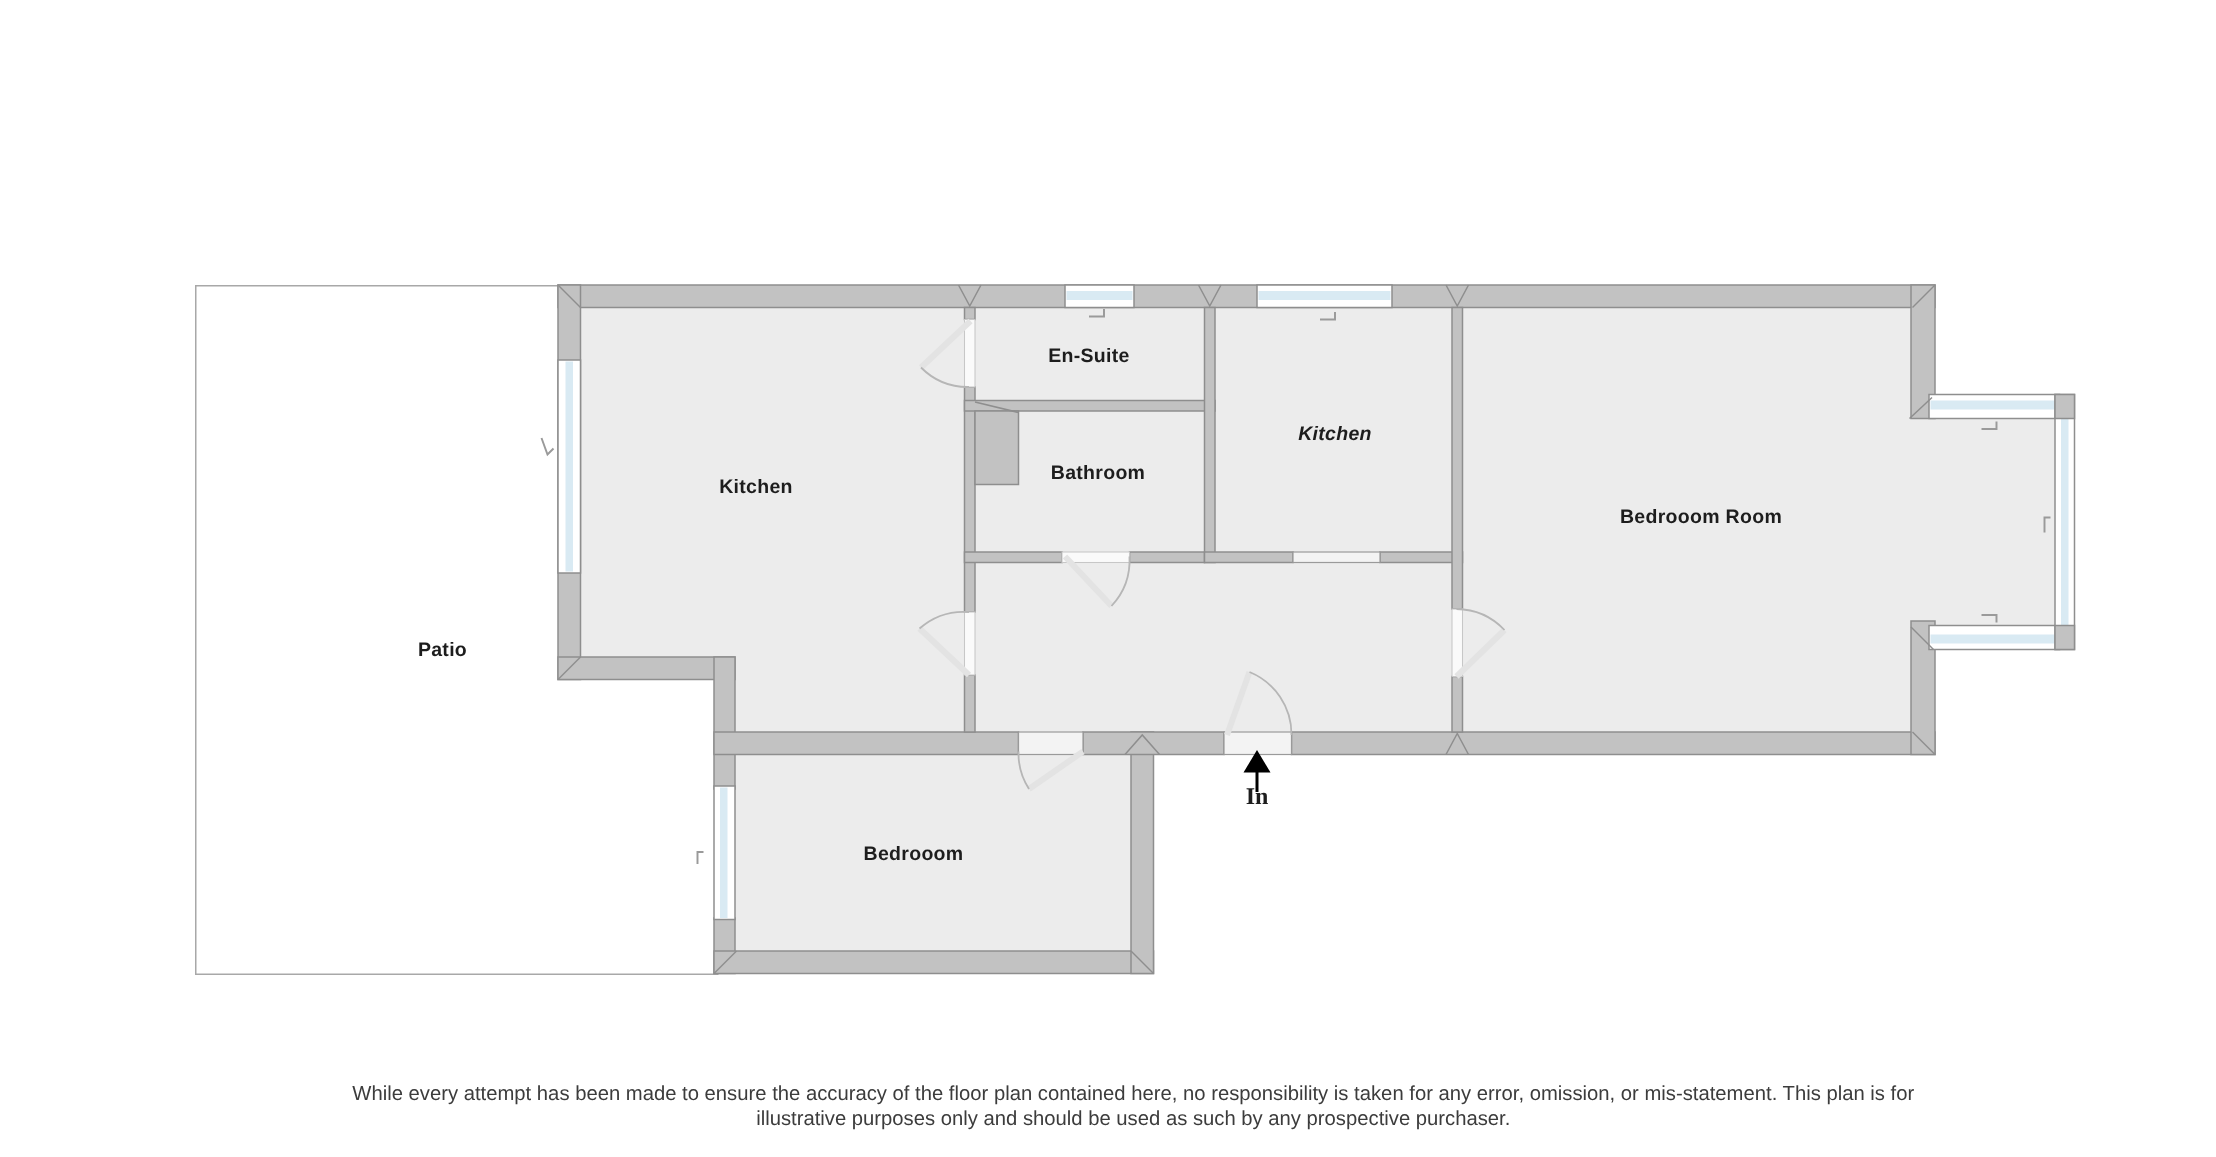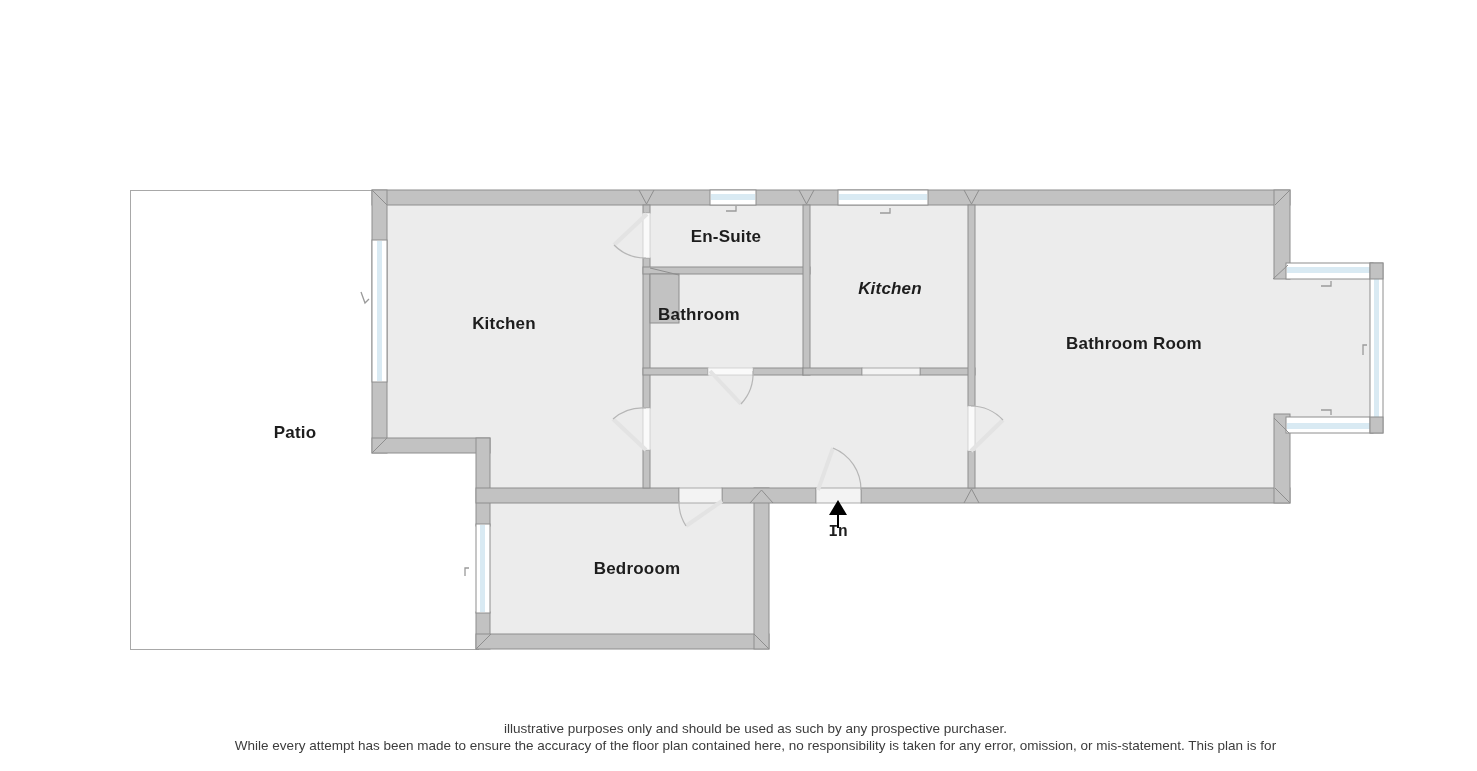--- a/index.html
+++ b/index.html
@@ -16,23 +16,23 @@
   .floor{fill:var(--floor);stroke:none;}
   .wall{fill:var(--wall-fill);stroke:var(--wall-stroke);stroke-width:1;}
   .gap{fill:var(--door-gap);stroke:#c7c7c7;stroke-width:.7;}
   .gap-ext{fill:var(--door-gap-ext);stroke:#9a9a9a;stroke-width:.8;}
   .win{fill:#ffffff;stroke:var(--wall-stroke);stroke-width:1;}
   .glass{fill:var(--glass);stroke:none;}
   .arc{fill:none;stroke:var(--arc);stroke-width:1.2;}
   .leaf{fill:none;stroke:var(--leaf);stroke-width:4;}
   .tick{fill:none;stroke:var(--tick);stroke-width:1.3;}
   .bevel{fill:none;stroke:var(--wall-stroke);stroke-width:1;}
-  .room-label{position:absolute;transform:translate(-50%,-50%);font-weight:700;font-size:17px;
+  .room-label{position:absolute;transform:translate(-50%,-50%);font-weight:700;font-size:13px;
     color:var(--label);letter-spacing:.2px;white-space:nowrap;}
-  .in-label{font-family:Liberation Mono, monospace;font-size:16px;letter-spacing:0;}
+  .in-label{font-family:Liberation Serif, serif;font-size:16px;letter-spacing:0;}
   .disclaimer{position:absolute;left:98px;top:721px;width:1315px;text-align:center;
     font-size:13.5px;line-height:16.5px;color:var(--disclaimer);}
 </style>
 </head>
 <body>
 
 <div class="stage">
   <svg width="1477" height="771" viewBox="0 0 1477 771">
 
     <g>
@@ -154,23 +154,23 @@
 
     <g>
       <polygon points="838,500 829,515 847,515" style="fill:var(--arrow)"></polygon>
       <line x1="838" y1="513" x2="838" y2="528" style="stroke:var(--arrow);stroke-width:2"></line>
     </g>
   </svg>
 
   <div class="room-label" style="left:247px;top:433px;margin-left:48px;">Patio</div>
   <div class="room-label" style="left:504px;top:324px;">Kitchen</div>
   <div class="room-label" style="left:726px;top:237px;">En-Suite</div>
-  <div class="room-label" style="left:699px;top:315px;">Bathroom</div>
+  <div class="room-label" style="left:732px;top:315px;">Bathroom</div>
   <div class="room-label" style="left:890px;top:289px;font-style:italic;">Kitchen</div>
-  <div class="room-label" style="left:1134px;top:344px;">Bathroom Room</div>
-  <div class="room-label" style="left:609px;top:569px;margin-left:28px;">Bedrooom</div>
+  <div class="room-label" style="left:1134px;top:344px;">Bedrooom Room</div>
+  <div class="room-label" style="left:609px;top:569px;">Bedrooom</div>
   <div class="room-label in-label" style="left:838px;top:532px;">In</div>
 
   <div class="disclaimer">
+    <div>While every attempt has been made to ensure the accuracy of the floor plan contained here, no responsibility is taken for any error, omission, or mis-statement. This plan is for</div>
     <div>illustrative purposes only and should be used as such by any prospective purchaser.</div>
-    <div>While every attempt has been made to ensure the accuracy of the floor plan contained here, no responsibility is taken for any error, omission, or mis-statement. This plan is for</div>
   </div>
 </div>
 
 </body></html>

